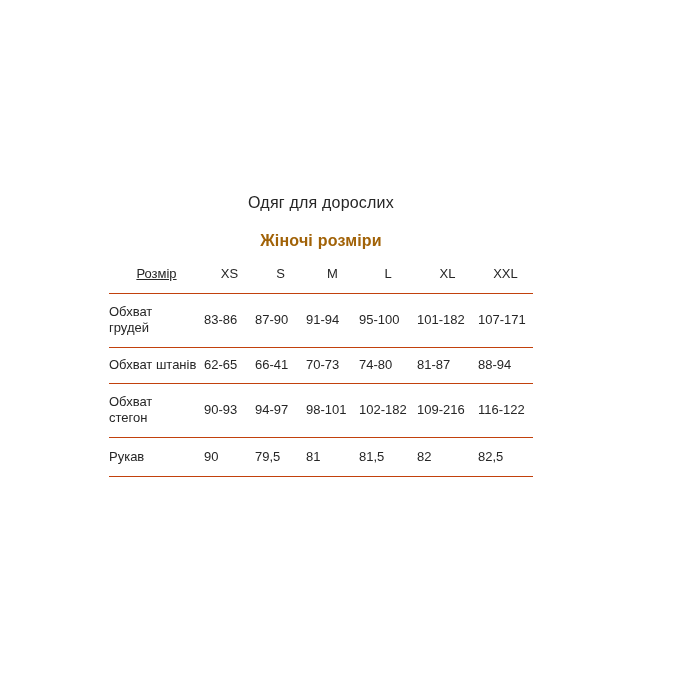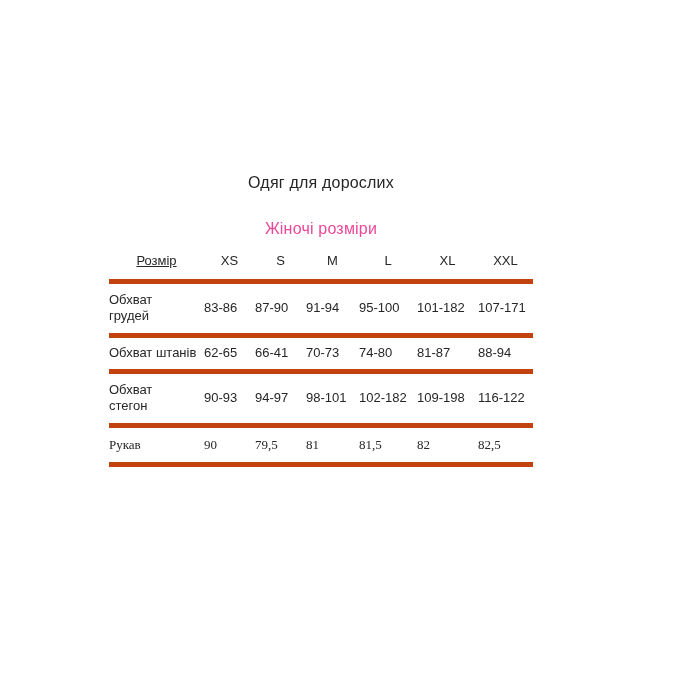--- a/index.html
+++ b/index.html
@@ -16,51 +16,52 @@
     top: 175px;
     width: 424px;
   }
   .title {
     font-size: 16px;
     line-height: 16px;
     font-weight: 400;
     color: #262626;
     text-align: center;
     letter-spacing: 0.2px;
+    margin-top: 20px;
   }
   .subtitle {
-    margin-top: 30px;
+    margin-top: 22px;
     font-size: 16px;
     line-height: 16px;
-    font-weight: 400;
-    color: #ec4899;
+    font-weight: 700;
+    color: #a16207;
     text-align: center;
     letter-spacing: 0.2px;
   }
   table.size-table {
     margin-top: 7px;
     border-collapse: collapse;
     table-layout: fixed;
     width: 424px;
   }
   table.size-table th,
   table.size-table td {
     font-size: 13px;
     line-height: 16px;
     font-weight: 400;
     color: #262626;
     vertical-align: middle;
     padding: 0;
-    border-bottom: 5px solid #c2410c;
+    border-bottom: 1px solid #c2410c;
   }
   thead tr { height: 37px; }
   tbody tr:nth-child(1) { height: 54px; }
   tbody tr:nth-child(2) { height: 36px; }
   tbody tr:nth-child(3) { height: 54px; }
-  tbody tr:nth-child(4) { height: 39px; font-family: Liberation Serif, serif; }
+  tbody tr:nth-child(4) { height: 39px; }
   tbody tr:nth-child(5) { height: 65px; }
   th.row-label, td.row-label {
     white-space: pre-line;
   }
   th.row-label span {
     text-decoration: underline;
   }
 </style>
 </head>
 <body>
@@ -110,21 +111,21 @@
         <td>81-87</td>
         <td>88-94</td>
       </tr>
       <tr>
         <td class="row-label">Обхват
 стегон</td>
         <td>90-93</td>
         <td>94-97</td>
         <td>98-101</td>
         <td>102-182</td>
-        <td>109-198</td>
+        <td>109-216</td>
         <td>116-122</td>
       </tr>
       <tr>
         <td class="row-label">Рукав</td>
         <td>90</td>
         <td>79,5</td>
         <td>81</td>
         <td>81,5</td>
         <td>82</td>
         <td>82,5</td>

